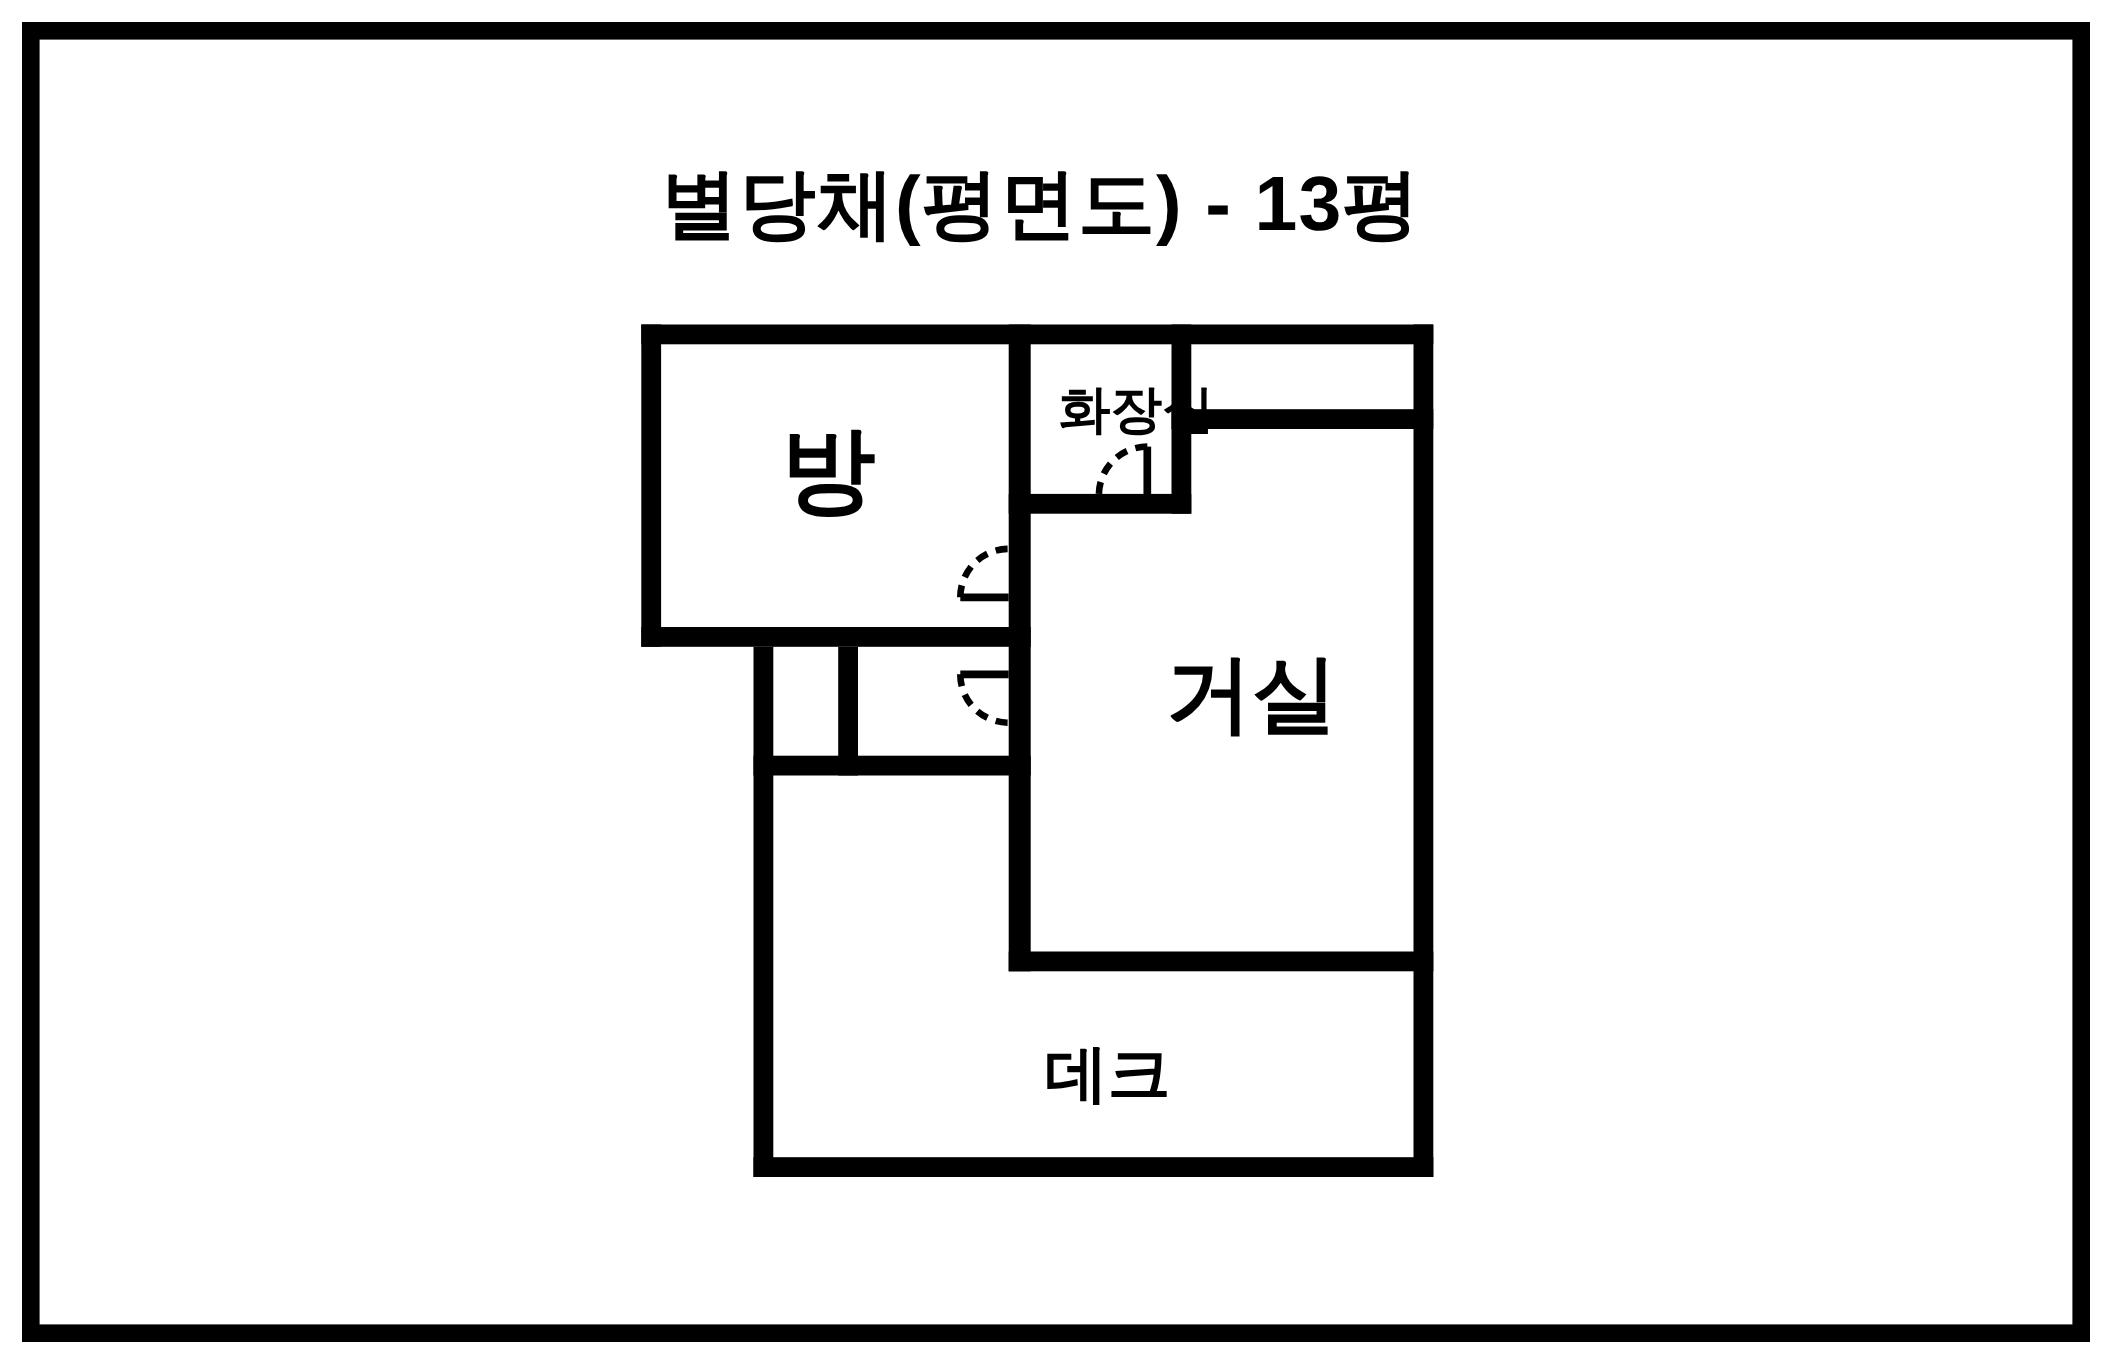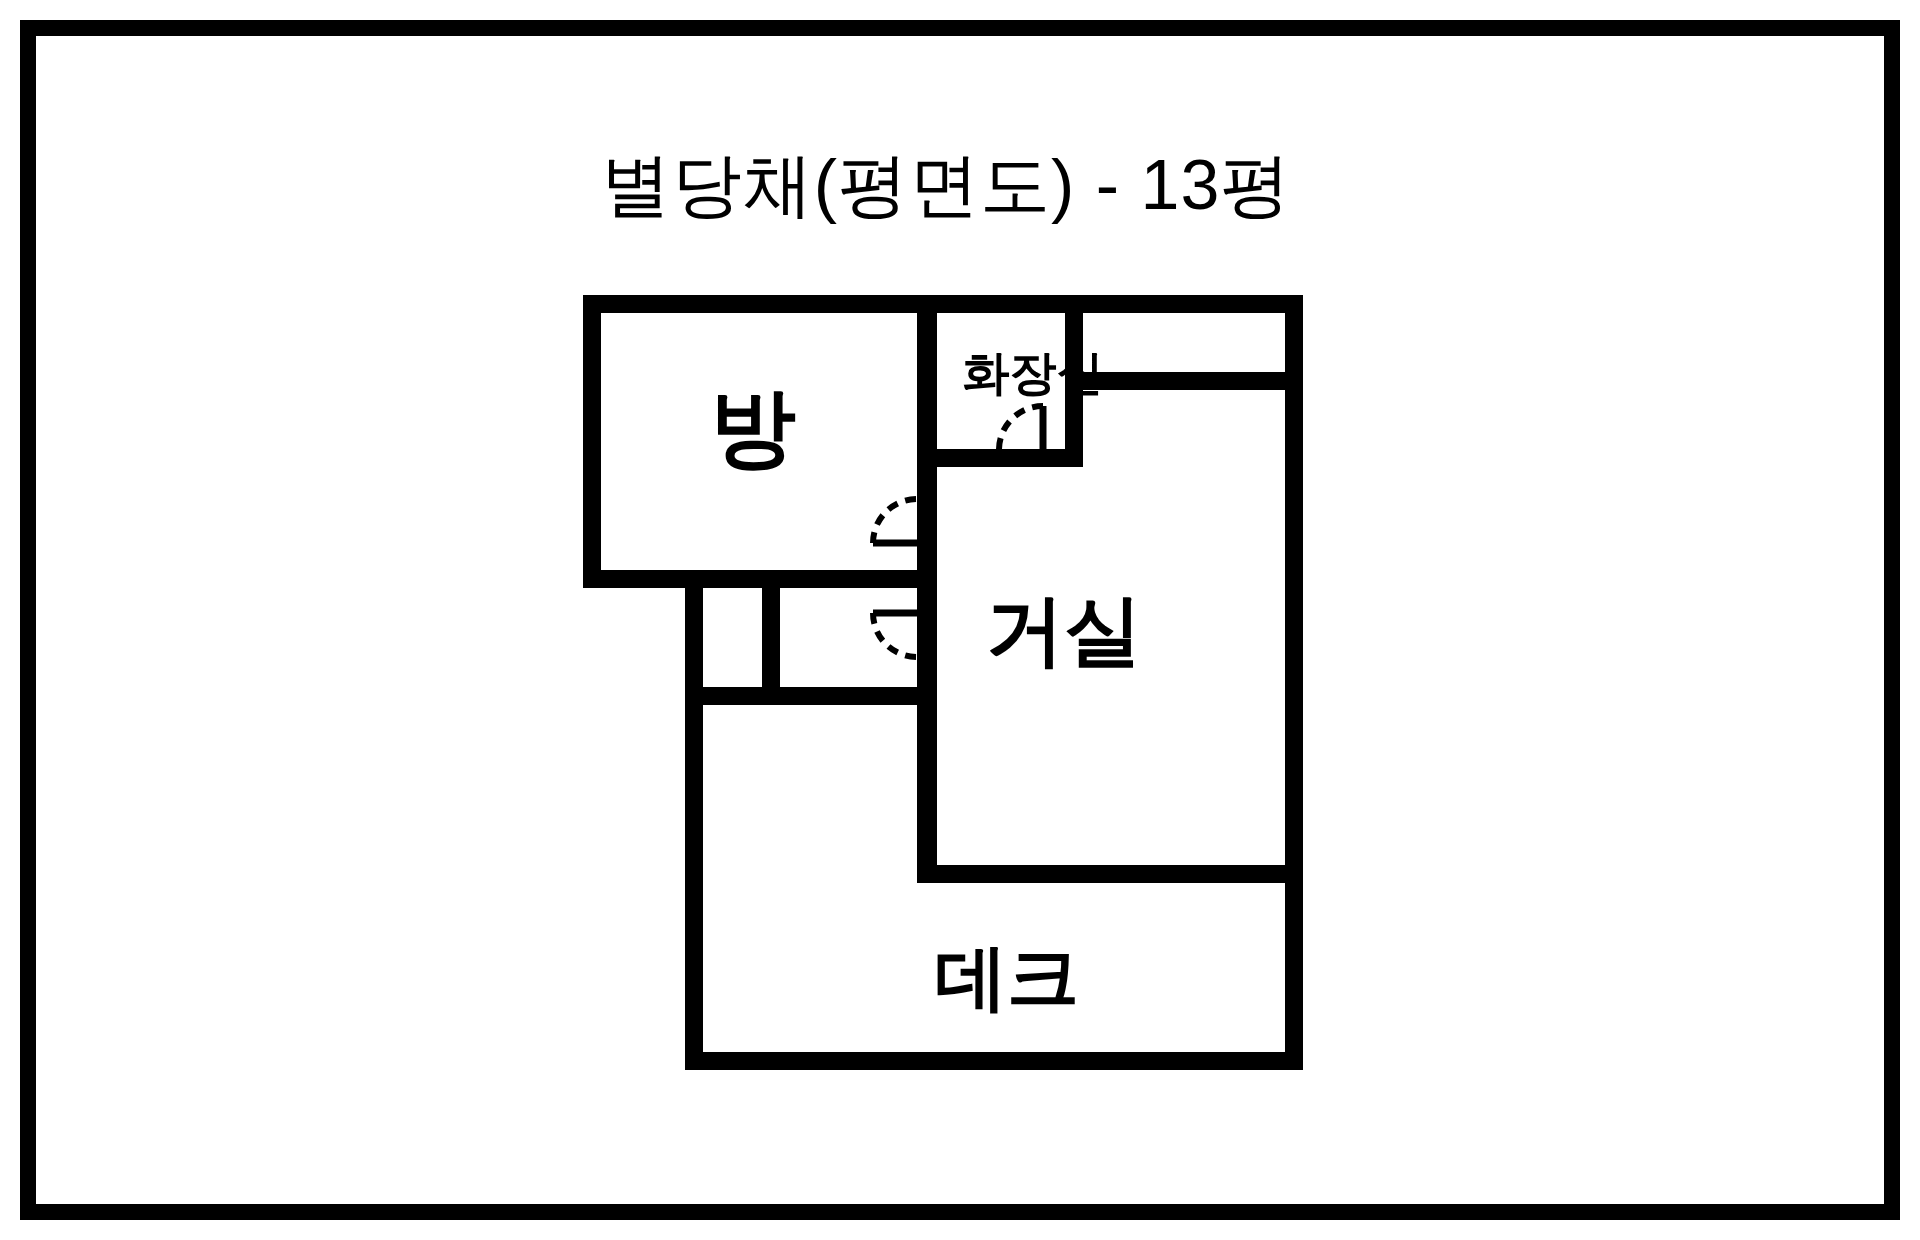--- a/index.html
+++ b/index.html
@@ -24,21 +24,21 @@
     border: 16px solid #000000;
     box-sizing: content-box;
   }
   .plan-title {
     position: absolute;
     left: 346px;
     top: 150px;
     width: 1200px;
     text-align: center;
     font-size: 70px;
-    font-weight: normal;
+    font-weight: bold;
     color: #000000;
     letter-spacing: 1px;
     line-height: 1;
     white-space: nowrap;
   }
   .plan-svg {
     position: absolute;
     left: 0;
     top: 0;
     width: 1920px;
@@ -60,21 +60,21 @@
     position: absolute;
     transform: translate(-50%, -50%);
     font-weight: bold;
     color: #000000;
     line-height: 1;
     white-space: nowrap;
   }
   .label-room    { font-size: 86px; }
   .label-bath    { font-size: 47px; }
   .label-living  { font-size: 78px; }
-  .label-deck    { font-size: 72px; }
+  .label-deck    { font-size: 57px; }
 </style>
 </head>
 <body>
 
 <div class="canvas">
 
   <div class="outer-border"></div>
 
   <div class="plan-title">별당채(평면도) - 13평</div>
 
@@ -101,17 +101,17 @@
     <path class="door-arc" d="M 873 543 A 44 44 0 0 1 917 499"></path>
 
     <path class="door-panel" d="M 873 613 L 917 613"></path>
     <path class="door-arc" d="M 873 613 A 44 44 0 0 0 917 657"></path>
   </svg>
 
   <div class="room-label label-room" style="left:753px;  top:427px;">방</div>
 
   <div class="room-label label-bath" style="left:1033px; top:372px;">화장실</div>
 
-  <div class="room-label label-living" style="left:1064px; top:630px;">거실</div>
+  <div class="room-label label-living" style="left:1138px; top:630px;">거실</div>
 
   <div class="room-label label-deck" style="left:1007px; top:977px;">데크</div>
 
 </div>
 
 </body></html>

